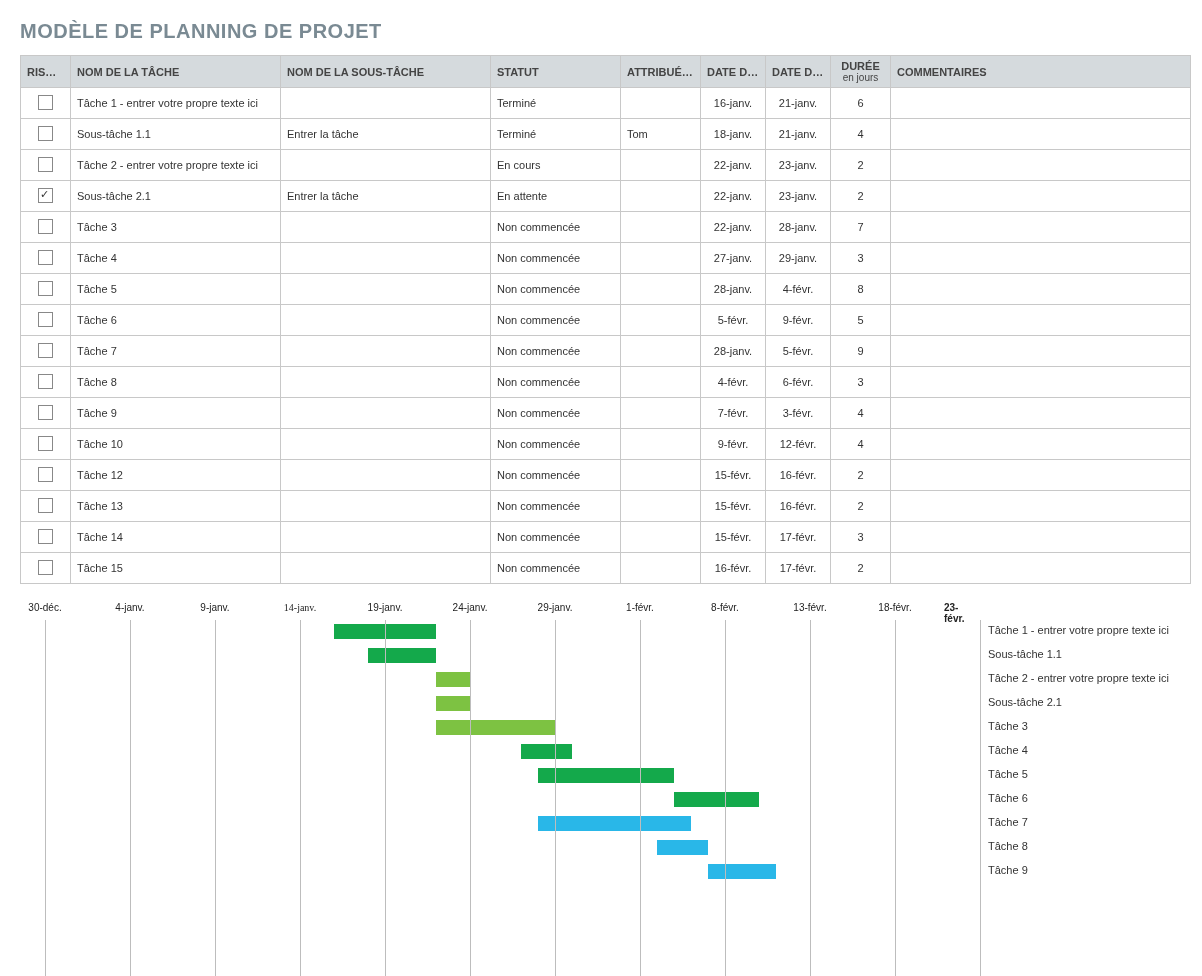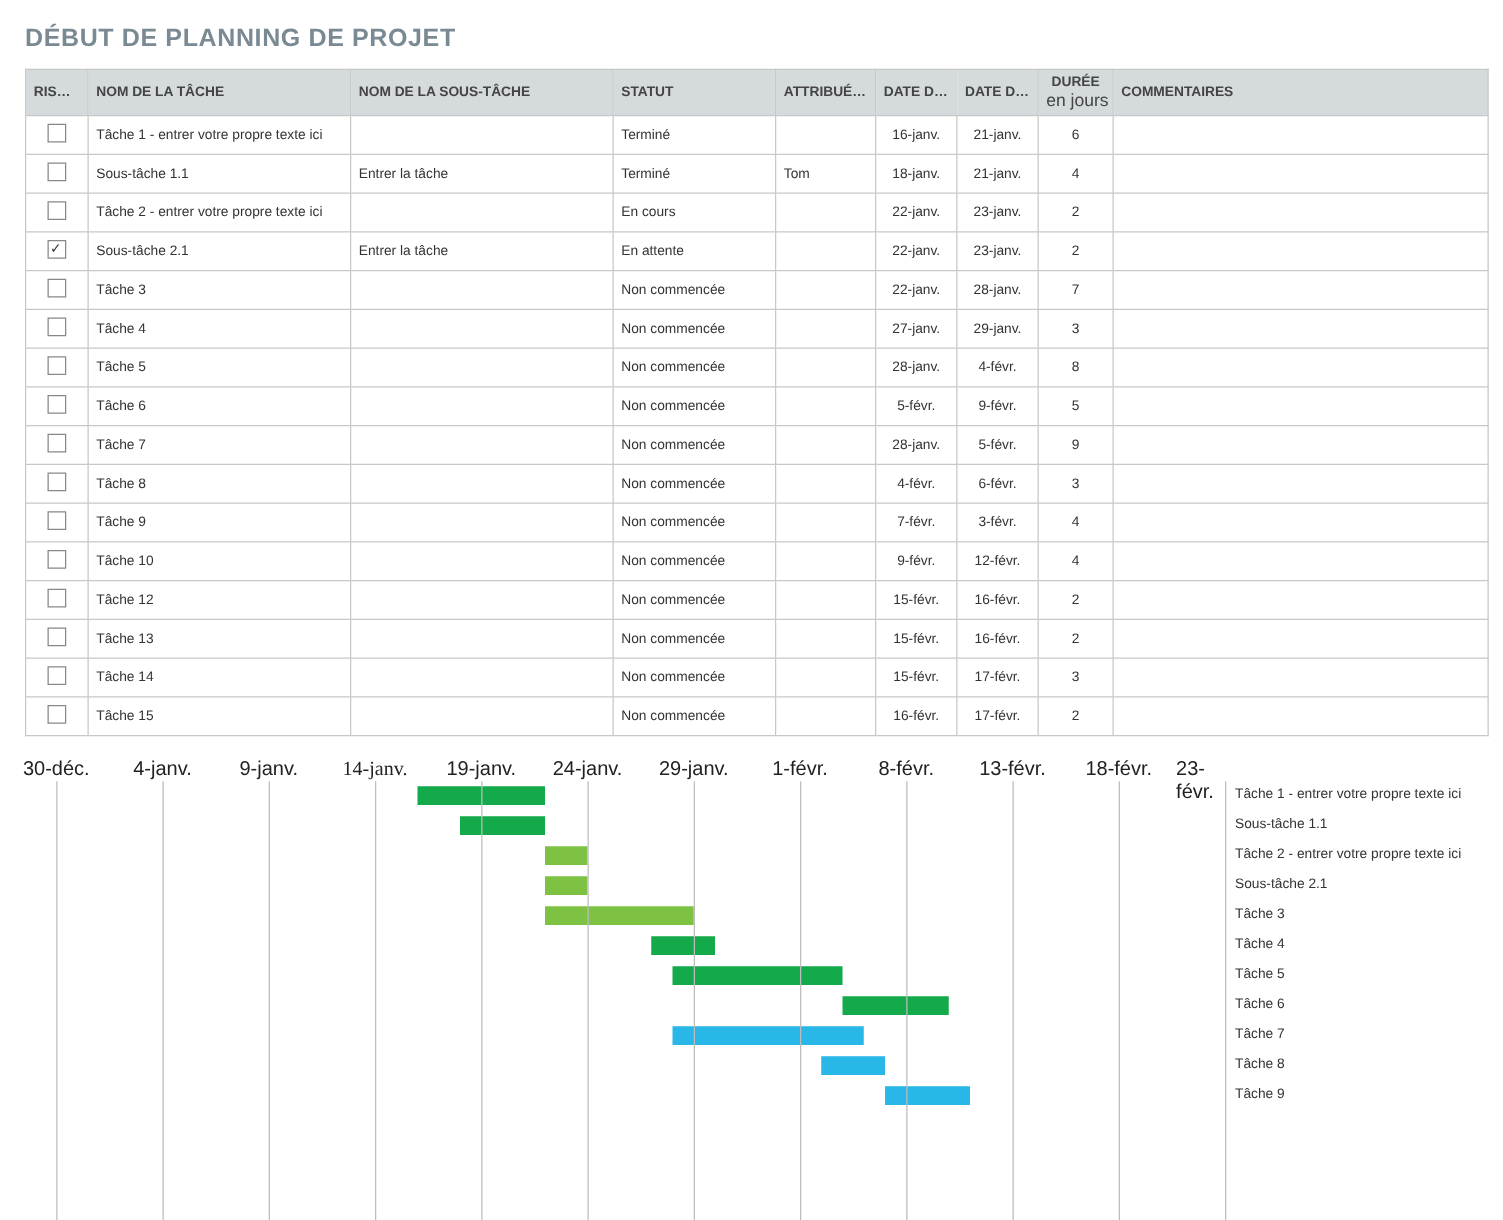--- a/index.html
+++ b/index.html
@@ -2,37 +2,37 @@
 <html><head>
 <meta charset="utf-8">
 <style>
   body{font-family:Verdana,Geneva,sans-serif;font-size:11px;color:#333;background:#fff;margin:0;padding:20px}
   h1{font-family:Verdana,Geneva,sans-serif;font-size:20px;font-weight:600;color:#7a8a93;letter-spacing:0.5px;margin:0 0 12px 0}
   table{border-collapse:collapse;width:1160px;table-layout:fixed}
   th,td{border:1px solid #c8c8c8;padding:4px 6px;height:22px;font-size:11px;text-align:left;overflow:hidden;text-overflow:ellipsis;white-space:nowrap}
   th{background:#d5dadd;font-weight:700;color:#444;text-align:left}
   td.center{text-align:center}
   th.center{text-align:center}
-  .dur-sub{font-weight:400;font-size:14px;display:block}
+  .dur-sub{font-weight:400;font-size:10px;display:block}
   .chk{display:inline-block;width:13px;height:13px;border:1px solid #888;background:#fff;position:relative}
   .chk.checked::after{content:"✓";position:absolute;left:1px;top:-1px;font-size:11px;color:#333}
   .gantt-wrap{position:relative;width:1160px;margin-top:18px}
   .axis{position:relative;height:18px;width:960px;margin-left:0}
-  .axis span{position:absolute;top:0;transform:translateX(-50%);font-size:16px;color:#222}
+  .axis span{position:absolute;top:0;transform:translateX(-50%);font-size:10px;color:#222}
   .grid{position:relative;width:960px;height:440px}
   .vline{position:absolute;top:0;bottom:0;width:1px;background:#bdbdbd}
   .rows{position:absolute;left:0;top:0;width:960px}
   .bar{position:absolute;height:15px}
   .labels{position:absolute;left:968px;top:0;width:210px}
   .label{position:absolute;font-size:11px;white-space:nowrap}
 </style>
 </head>
 <body>
 
-<h1>DÉBUT DE PLANNING DE PROJET</h1>
+<h1>MODÈLE DE PLANNING DE PROJET</h1>
 
 <table>
   <colgroup>
     <col style="width:50px">
       <col style="width:210px">
       <col style="width:210px">
     <col style="width:130px">
       <col style="width:80px">
       <col style="width:65px">
     <col style="width:65px">
@@ -241,21 +241,21 @@
       <span style="left: 110px;">4-janv.</span>
       <span style="left: 195px;">9-janv.</span>
       <span style="left: 280px; font-family: Liberation Serif, serif;">14-janv.</span>
       <span style="left: 365px;">19-janv.</span>
       <span style="left: 450px; text-align: right;">24-janv.</span>
       <span style="left: 535px;">29-janv.</span>
       <span style="left: 620px;">1-févr.</span>
       <span style="left: 705px;">8-févr.</span>
       <span style="left: 790px;">13-févr.</span>
       <span style="left: 875px;">18-févr.</span>
-      <span style="left: 936px;">23-févr.</span>
+      <span style="left: 936px; font-weight: bold;">23-févr.</span>
     </div>
   <div class="grid" id="gantt-grid" style="height: 456px;">
     <div class="rows" id="gantt-rows">
         <div class="bar" style="left: 314px; width: 102px; top: 4px; background: rgb(20, 169, 75);"></div>
         <div class="bar" style="left: 348px; width: 68px; top: 28px; background: rgb(20, 169, 75);"></div>
         <div class="bar" style="left: 416px; width: 34px; top: 52px; background: rgb(125, 194, 66);"></div>
         <div class="bar" style="left: 416px; width: 34px; top: 76px; background: rgb(125, 194, 66);"></div>
         <div class="bar" style="left: 416px; width: 119px; top: 100px; background: rgb(125, 194, 66);"></div>
         <div class="bar" style="left: 501px; width: 51px; top: 124px; background: rgb(20, 169, 75);"></div>
         <div class="bar" style="left: 518px; width: 136px; top: 148px; background: rgb(20, 169, 75);"></div>

